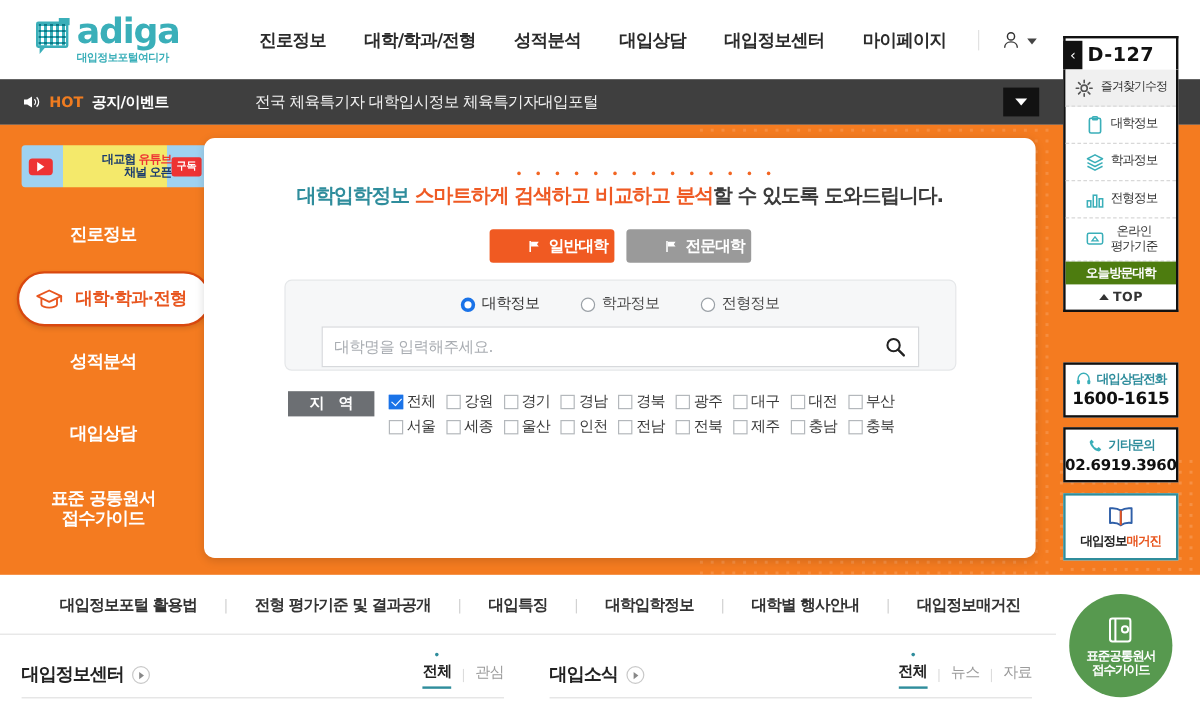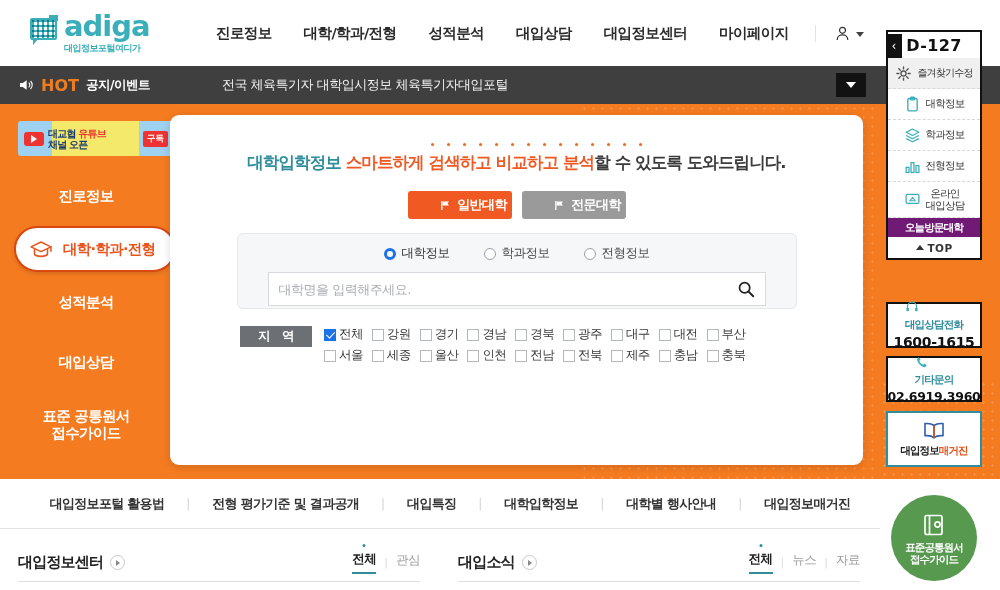--- a/index.html
+++ b/index.html
@@ -40,21 +40,21 @@
   .acct-chev { width: 0; height: 0; border-left: 4.5px solid transparent; border-right: 4.5px solid transparent;
                border-top: 5px solid #444; margin-top: 3px; }
 
   
   .notice {
     position: absolute; left: 0; top: 66px; width: 880px; height: 38px;
     background: #3f3f3f; display: flex; align-items: center;
   }
   .notice-left { display: flex; align-items: center; margin-left: 18px; gap: 7px; }
   .spk { width: 16px; height: 14px; }
-  .hot { color: #f07c20; font-size: 16px; font-weight: 700; }
+  .hot { color: #f07c20; font-size: 12px; font-weight: 700; }
   .notice-lbl { color: #fff; font-size: 12.5px; font-weight: 700; letter-spacing: -0.5px; }
   .notice-txt { color: #f2f2f2; font-size: 13px; margin-left: 72px; letter-spacing: -0.5px; }
   .notice-toggle {
     position: absolute; right: 14px; top: 7px; width: 30px; height: 24px;
     background: #121212; display: flex; align-items: center; justify-content: center; cursor: pointer;
   }
   .notice-toggle .cv { width: 0; height: 0; border-left: 5px solid transparent;
     border-right: 5px solid transparent; border-top: 6px solid #fff; }
 
   
@@ -71,21 +71,21 @@
   .yt-banner {
     position: absolute; left: 18px; top: 17px; width: 155px; height: 35px;
     background: linear-gradient(90deg,#9fd2f0 0%, #9fd2f0 22%, #f4e96b 22%, #f4e96b 78%, #9fd2f0 78%);
     border-radius: 3px; display: flex; align-items: center; cursor: pointer; overflow: hidden;
   }
   .yt-play { width: 20px; height: 14px; background: #e33; border-radius: 3px; margin-left: 6px;
     display: flex; align-items: center; justify-content: center; }
   .yt-play i { width: 0; height: 0; border-left: 6px solid #fff; border-top: 4px solid transparent;
     border-bottom: 4px solid transparent; }
   .yt-txt { font-size: 10px; font-weight: 700; color: #1b3c6e; line-height: 11px;
-    margin-left: 4px; letter-spacing: -0.8px; text-align: left; flex: 1; }
+    margin-left: 4px; letter-spacing: -0.8px; text-align: right; flex: 1; }
   .yt-txt em { color: #e33; font-style: normal; }
   .yt-sub { margin-right: 5px; background: #e33; color: #fff; font-size: 8.5px; font-weight: 700;
     padding: 2px 4px; border-radius: 2px; }
 
   .lnav { position: absolute; left: 0; top: 62px; width: 172px; }
   .lnav-item {
     height: 60px; display: flex; align-items: center; justify-content: center;
     color: #fff; font-size: 14.5px; font-weight: 700; letter-spacing: -0.7px; cursor: pointer;
     text-align: center; line-height: 17px; position: relative;
   }
@@ -225,38 +225,38 @@
   }
   .rm-item {
     height: 31px; display: flex; align-items: center; justify-content: center; gap: 5px;
     font-size: 10.5px; color: #333; letter-spacing: -0.8px; cursor: pointer;
     border-bottom: 1px dashed #d8d8d8; text-align: center; line-height: 11.5px;
   }
   .rm-item:first-child { background: #f0f0f0; font-size: 10px; }
   .rm-item.two { height: 36px; }
   .rmi { width: 17px; height: 17px; flex: none; }
   .rm-today {
-    height: 19px; background: #701a75; color: #fff; font-size: 10.5px; font-weight: 700;
+    height: 19px; background: #4d7c0f; color: #fff; font-size: 10.5px; font-weight: 700;
     display: flex; align-items: center; justify-content: center; letter-spacing: -0.8px; cursor: pointer;
   }
   .rm-top {
     height: 21px; display: flex; align-items: center; justify-content: center; gap: 4px;
     font-size: 10.5px; font-weight: 700; color: #333; cursor: pointer; letter-spacing: .4px;
   }
   .caret-up { width: 0; height: 0; border-left: 4px solid transparent; border-right: 4px solid transparent;
     border-bottom: 5px solid #333; }
 
   .railbox {
     position: absolute; left: 6px; width: 96px; background: #fff; border: 2px solid #111;
     display: flex; flex-direction: column; align-items: center; justify-content: center; cursor: pointer;
   }
   .rb1 { top: 302px; height: 46px; }
   .rb2 { top: 356px; height: 46px; }
-  .rb-t { display: flex; gap: 4px; font-size: 10.5px; font-weight: 700;
-          color: #2f8d9c; letter-spacing: -0.8px; flex-direction: column; }
+  .rb-t { display: flex; align-items: center; gap: 4px; font-size: 10.5px; font-weight: 700;
+          color: #2f8d9c; letter-spacing: -0.8px; }
   .rb-n { font-size: 14px; font-weight: 700; color: #111; margin-top: 2px; letter-spacing: -0.3px; }
   .rb-n.sm { font-size: 12.5px; }
 
   .railmag {
     position: absolute; left: 6px; top: 411px; width: 96px; height: 56px; background: #fff;
     border: 2px solid #2f8d9c; display: flex; flex-direction: column; align-items: center;
     justify-content: center; gap: 3px; cursor: pointer;
   }
   .railmag-t { font-size: 10.5px; font-weight: 700; color: #222; letter-spacing: -0.9px; }
   .railmag-t em { color: #e8561f; font-style: normal; }
@@ -596,21 +596,21 @@
           <rect x="14.1" y="9" width="3.4" height="8" fill="none" stroke="#3aafb9" stroke-width="1.5"></rect>
         </svg>
         <span>전형정보</span>
       </div>
       <div class="rm-item two">
         <svg class="rmi" viewBox="0 0 20 20">
           <rect x="2.5" y="4" width="15" height="10.5" rx="1.6" fill="none" stroke="#3aafb9" stroke-width="1.5"></rect>
           <path d="M7 11.5l3-4 3 4z" fill="none" stroke="#3aafb9" stroke-width="1.3"></path>
         </svg>
         <span style="white-space:pre-line">온라인
-대입상담</span>
+평가기준</span>
       </div>
       <div class="rm-today">오늘방문대학</div>
       <div class="rm-top">
         <span class="caret-up"></span>
         <span>TOP</span>
       </div>
     </div>
 
     <div class="railbox rb1">
       <div class="rb-t">

